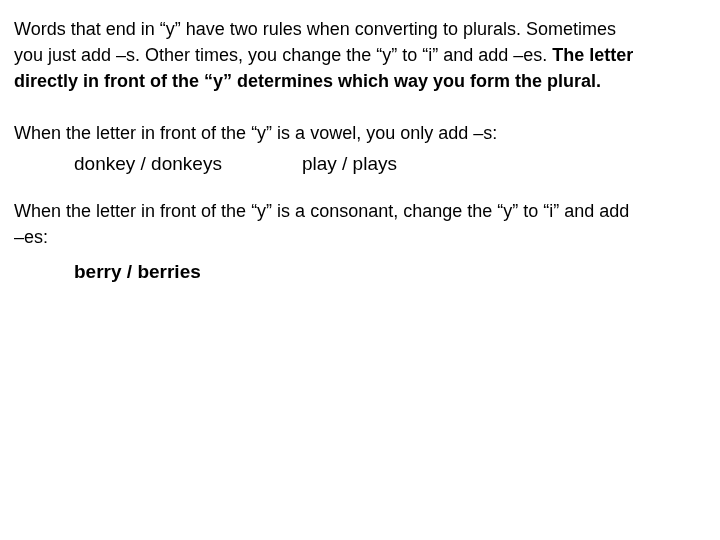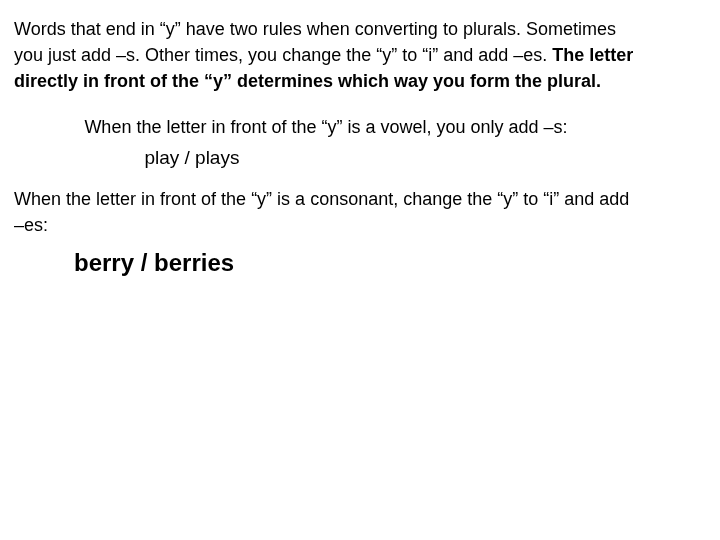--- a/index.html
+++ b/index.html
@@ -17,22 +17,21 @@
       color: #000000;
       overflow: hidden;
     }
 
     .page-container {
       width: 652px;
       height: 540px;
       padding: 16px 14px;
       display: flex;
       flex-direction: column;
-      gap: 2px;
-      align-items: center;
+      gap: 8px;
     }
 
     .paragraph {
       line-height: 1.45;
       margin-bottom: 18px;
     }
 
     .bold-section {
       font-weight: bold;
     }
@@ -65,37 +64,40 @@
       display: flex;
       flex-direction: row;
       margin-left: 60px;
       gap: 110px;
       margin-top: 8px;
       font-size: 20px;
       font-weight: bold;
     }
 
     .example-bold {
-      font-size: 24px;
+      font-size: 19px;
       font-weight: bold;
     }
   </style>
 </head>
 <body>
 
 <div class="page-container">
 
   <div class="paragraph">
     <span>Words that end in “y” have two rules when converting to plurals. Sometimes you just add –s. Other times, you change the “y” to “i” and add –es. </span><span class="bold-section">The letter directly in front of the “y” determines which way you form the plural.</span>
   </div>
 
   <div class="paragraph section-vowel">
     <div>When the letter in front of the “y” is a vowel, you only add –s:</div>
     <div class="examples-row">
 
+      <span class="example-item">
+        <span>donk</span><span class="underlined">e</span><span>y / donkeys</span>
+      </span>
 
       <span class="example-item">
         <span>pl</span><span class="underlined">a</span><span>y / plays</span>
       </span>
     </div>
   </div>
 
   <div class="paragraph section-consonant">
     <div>When the letter in front of the “y” is a consonant, change the “y” to “i” and add –es:</div>
     <div class="examples-row-bottom">

